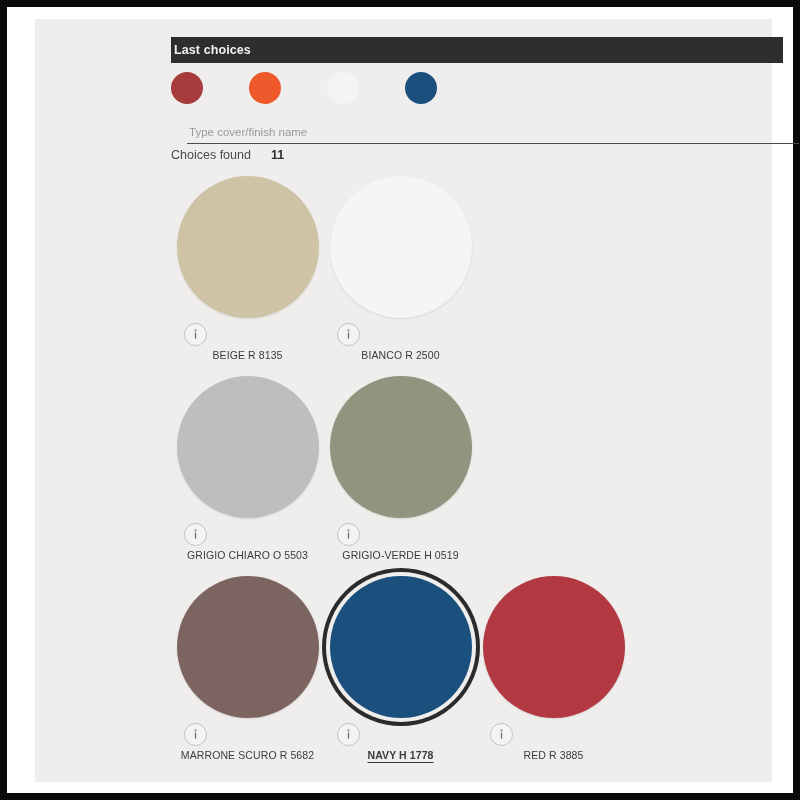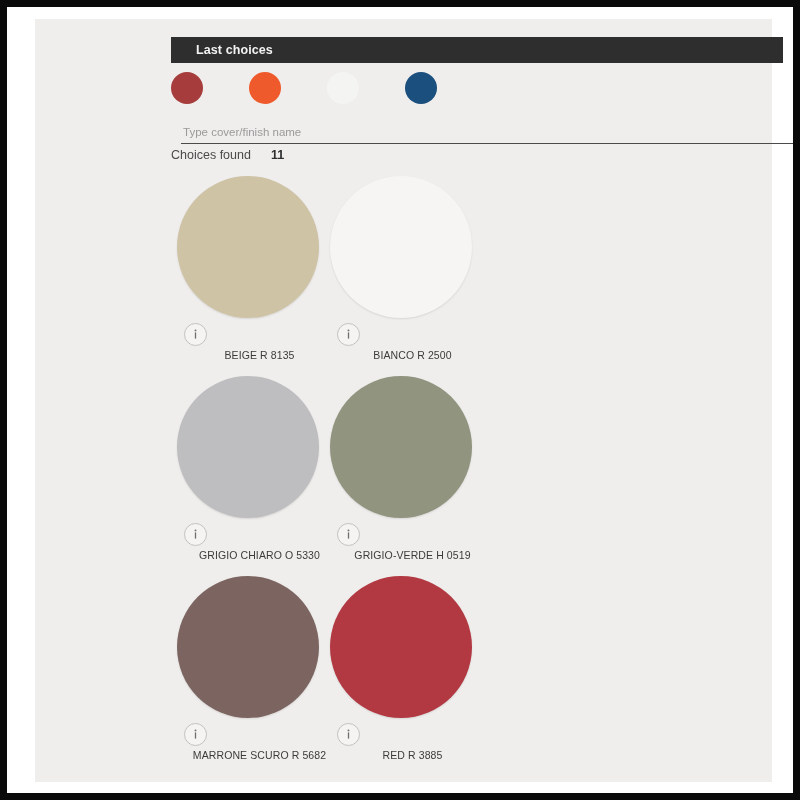--- a/index.html
+++ b/index.html
@@ -38,42 +38,42 @@
     width: 612px;
     height: 26px;
     background: #2e2e2e;
     display: flex;
     align-items: center;
   }
   #header-bar .title {
     color: #f2f2f2;
     font-size: 12.5px;
     font-weight: bold;
-    padding-left: 25px;
+    padding-left: 3px;
     letter-spacing: .1px;
   }
   
   #last-choices {
     position: absolute;
     left: 136px;
     top: 53px;
     width: 612px;
     height: 40px;
   }
   .lc-dot {
     position: absolute;
     top: 0;
     width: 32px;
     height: 32px;
     border-radius: 50%;
   }
   
   #search-wrap {
     position: absolute;
-    left: 146px;
+    left: 152px;
     top: 103px;
     width: 612px;
     height: 21px;
     border-bottom: 1.5px solid #4b4b4b;
   }
   #search-input {
     width: 100%;
     height: 20px;
     border: 0;
     outline: none;
@@ -139,21 +139,21 @@
     background: #f5f4f2;
     display: flex;
     align-items: center;
     justify-content: center;
     cursor: pointer;
   }
   .info-icon svg { display: block; }
   .swatch-label {
     position: absolute;
     top: 178px;
-    left: 12px;
+    left: 0;
     width: 153px;
     text-align: center;
     font-size: 10.5px;
     color: #3b3b3b;
     letter-spacing: .1px;
     white-space: nowrap;
   }
   .swatch-label.selected {
     font-weight: bold;
     text-decoration: underline;
@@ -210,21 +210,21 @@
         </div>
         <div class="grid-row">
           <div class="cell">
             <div class="swatch" style="background: rgb(190, 190, 192);"></div>
             <div class="info-icon">
               <svg width="13" height="13" viewBox="0 0 13 13" aria-hidden="true">
                 <circle cx="6.5" cy="2.4" r="0.95" fill="#6e6e6e"></circle>
                 <rect x="5.85" y="4.4" width="1.3" height="6.2" fill="#6e6e6e"></rect>
               </svg>
             </div>
-            <div class="swatch-label">GRIGIO CHIARO O 5330</div>
+            <div class="swatch-label">GRIGIO CHIARO O 5503</div>
           </div>
           <div class="cell">
             <div class="swatch" style="background: rgb(145, 148, 127);"></div>
             <div class="info-icon">
               <svg width="13" height="13" viewBox="0 0 13 13" aria-hidden="true">
                 <circle cx="6.5" cy="2.4" r="0.95" fill="#6e6e6e"></circle>
                 <rect x="5.85" y="4.4" width="1.3" height="6.2" fill="#6e6e6e"></rect>
               </svg>
             </div>
             <div class="swatch-label">GRIGIO-VERDE H 0519</div>
@@ -235,20 +235,30 @@
             <div class="swatch" style="background: rgb(124, 101, 96);"></div>
             <div class="info-icon">
               <svg width="13" height="13" viewBox="0 0 13 13" aria-hidden="true">
                 <circle cx="6.5" cy="2.4" r="0.95" fill="#6e6e6e"></circle>
                 <rect x="5.85" y="4.4" width="1.3" height="6.2" fill="#6e6e6e"></rect>
               </svg>
             </div>
             <div class="swatch-label">MARRONE SCURO R 5682</div>
           </div>
           <div class="cell">
+            <div class="swatch selected" style="background: rgb(26, 79, 126);"></div>
+            <div class="info-icon">
+              <svg width="13" height="13" viewBox="0 0 13 13" aria-hidden="true">
+                <circle cx="6.5" cy="2.4" r="0.95" fill="#6e6e6e"></circle>
+                <rect x="5.85" y="4.4" width="1.3" height="6.2" fill="#6e6e6e"></rect>
+              </svg>
+            </div>
+            <div class="swatch-label selected">NAVY H 1778</div>
+          </div>
+          <div class="cell">
             <div class="swatch" style="background: rgb(178, 56, 66);"></div>
             <div class="info-icon">
               <svg width="13" height="13" viewBox="0 0 13 13" aria-hidden="true">
                 <circle cx="6.5" cy="2.4" r="0.95" fill="#6e6e6e"></circle>
                 <rect x="5.85" y="4.4" width="1.3" height="6.2" fill="#6e6e6e"></rect>
               </svg>
             </div>
             <div class="swatch-label">RED R 3885</div>
           </div>
         </div>

